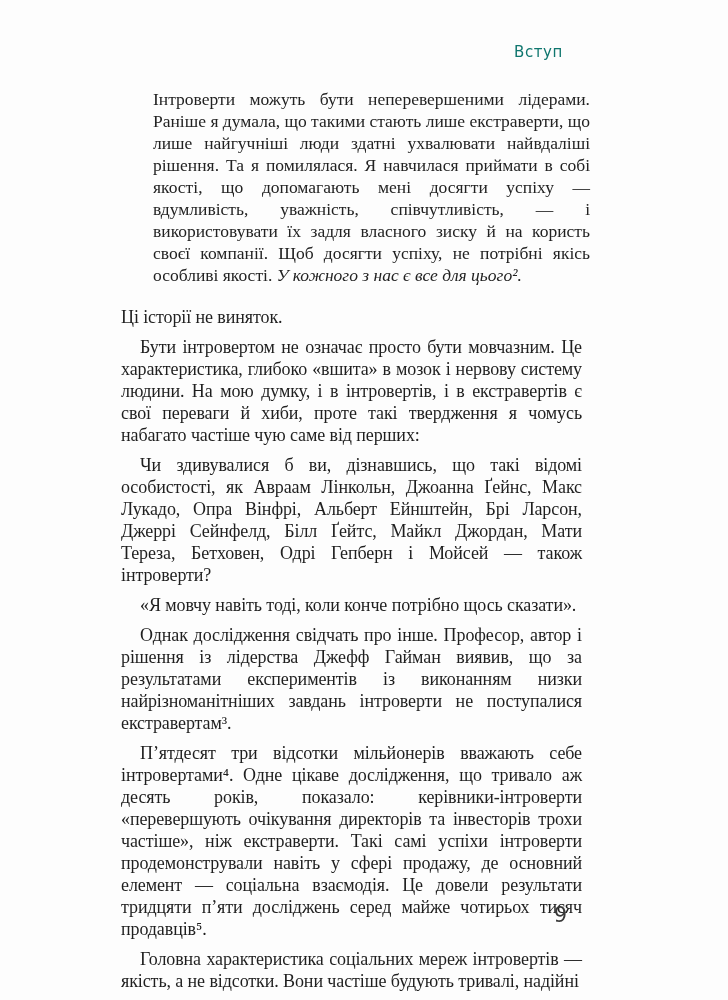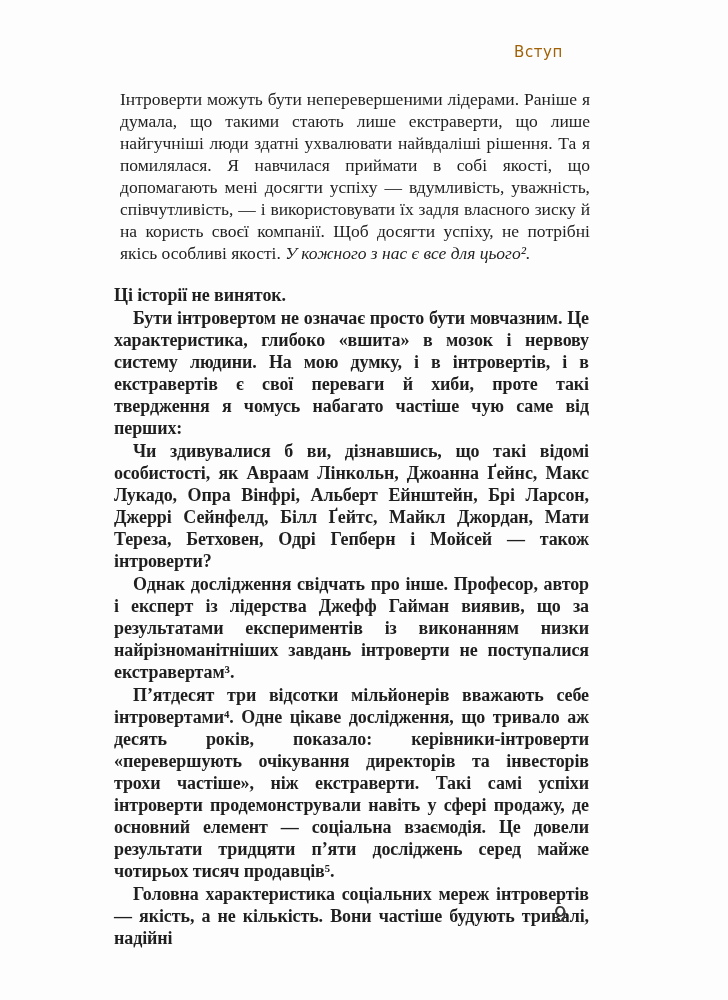--- a/index.html
+++ b/index.html
@@ -16,46 +16,45 @@
     font-family: "Liberation Serif", "DejaVu Serif", serif;
     color: #1f1f1f;
   }
   .running-header {
     position: absolute;
     top: 43px;
     right: 165px;
     font-family: "DejaVu Sans", "Liberation Sans", sans-serif;
     font-size: 15px;
     letter-spacing: 0.6px;
-    color: #a16207;
+    color: #0f766e;
   }
   .text-column {
     position: absolute;
     left: 113px;
     top: 88px;
     width: 477px;
   }
   .epigraph {
-    margin: 0 0 20px 7px;
+    margin: 0 0 20px 40px;
     font-size: 17.5px;
     line-height: 22px;
     text-align: justify;
     color: #222222;
   }
   .epigraph em {
     font-style: italic;
   }
   .par {
-    margin: 1px;
+    margin: 8px;
     font-size: 18px;
     line-height: 22px;
     text-align: justify;
     letter-spacing: -0.1px;
     color: #1f1f1f;
-    font-weight: bold;
   }
   .par.indent {
     text-indent: 19px;
   }
   .page-number {
     position: absolute;
     top: 903px;
     right: 161px;
     font-family: "DejaVu Sans", "Liberation Sans", sans-serif;
     font-size: 21px;
@@ -72,21 +71,22 @@
   <div class="text-column">
 
     <blockquote class="epigraph">
       <span>Інтроверти можуть бути неперевершеними лідерами. Раніше я думала, що такими стають лише екстраверти, що лише найгучніші люди здатні ухвалювати найвдаліші рішення. Та я помилялася. Я навчилася приймати в собі якості, що допомагають мені досягти успіху — вдумливість, уважність, співчутливість, — і використовувати їх задля власного зиску й на користь своєї компанії. Щоб досягти успіху, не потрібні якісь особливі якості.</span>
       <em>У кожного з нас є все для цього².</em>
     </blockquote>
 
     <p class="par">Ці історії не виняток.</p>
     <p class="par indent">Бути інтровертом не означає просто бути мовчазним. Це характеристика, глибоко «вшита» в мозок і нервову систему людини. На мою думку, і в інтровертів, і в екстравертів є свої переваги й хиби, проте такі твердження я чомусь набагато частіше чую саме від перших:</p>
     <p class="par indent">Чи здивувалися б ви, дізнавшись, що такі відомі особистості, як Авраам Лінкольн, Джоанна Ґейнс, Макс Лукадо, Опра Вінфрі, Альберт Ейнштейн, Брі Ларсон, Джеррі Сейнфелд, Білл Ґейтс, Майкл Джордан, Мати Тереза, Бетховен, Одрі Гепберн і Мойсей — також інтроверти?</p>
-    <p class="par indent">Однак дослідження свідчать про інше. Професор, автор і експерт із лідерства Джефф Гайман виявив, що за результатами експериментів із виконанням низки найрізноманітніших завдань інтроверти не поступалися екстравертам³.</p>
+    <p class="par indent">«Я мовчу навіть тоді, коли конче потрібно щось сказати».</p>
+    <p class="par indent">Однак дослідження свідчать про інше. Професор, автор і рішення із лідерства Джефф Гайман виявив, що за результатами експериментів із виконанням низки найрізноманітніших завдань інтроверти не поступалися екстравертам³.</p>
     <p class="par indent">П’ятдесят три відсотки мільйонерів вважають себе інтровертами⁴. Одне цікаве дослідження, що тривало аж десять років, показало: керівники-інтроверти «перевершують очікування директорів та інвесторів трохи частіше», ніж екстраверти. Такі самі успіхи інтроверти продемонстрували навіть у сфері продажу, де основний елемент — соціальна взаємодія. Це довели результати тридцяти п’яти досліджень серед майже чотирьох тисяч продавців⁵.</p>
-    <p class="par indent">Головна характеристика соціальних мереж інтровертів — якість, а не кількість. Вони частіше будують тривалі, надійні</p>
+    <p class="par indent">Головна характеристика соціальних мереж інтровертів — якість, а не відсотки. Вони частіше будують тривалі, надійні</p>
 
   </div>
 
   <div class="page-number">9</div>
 
 </div>
 
 </body></html>

